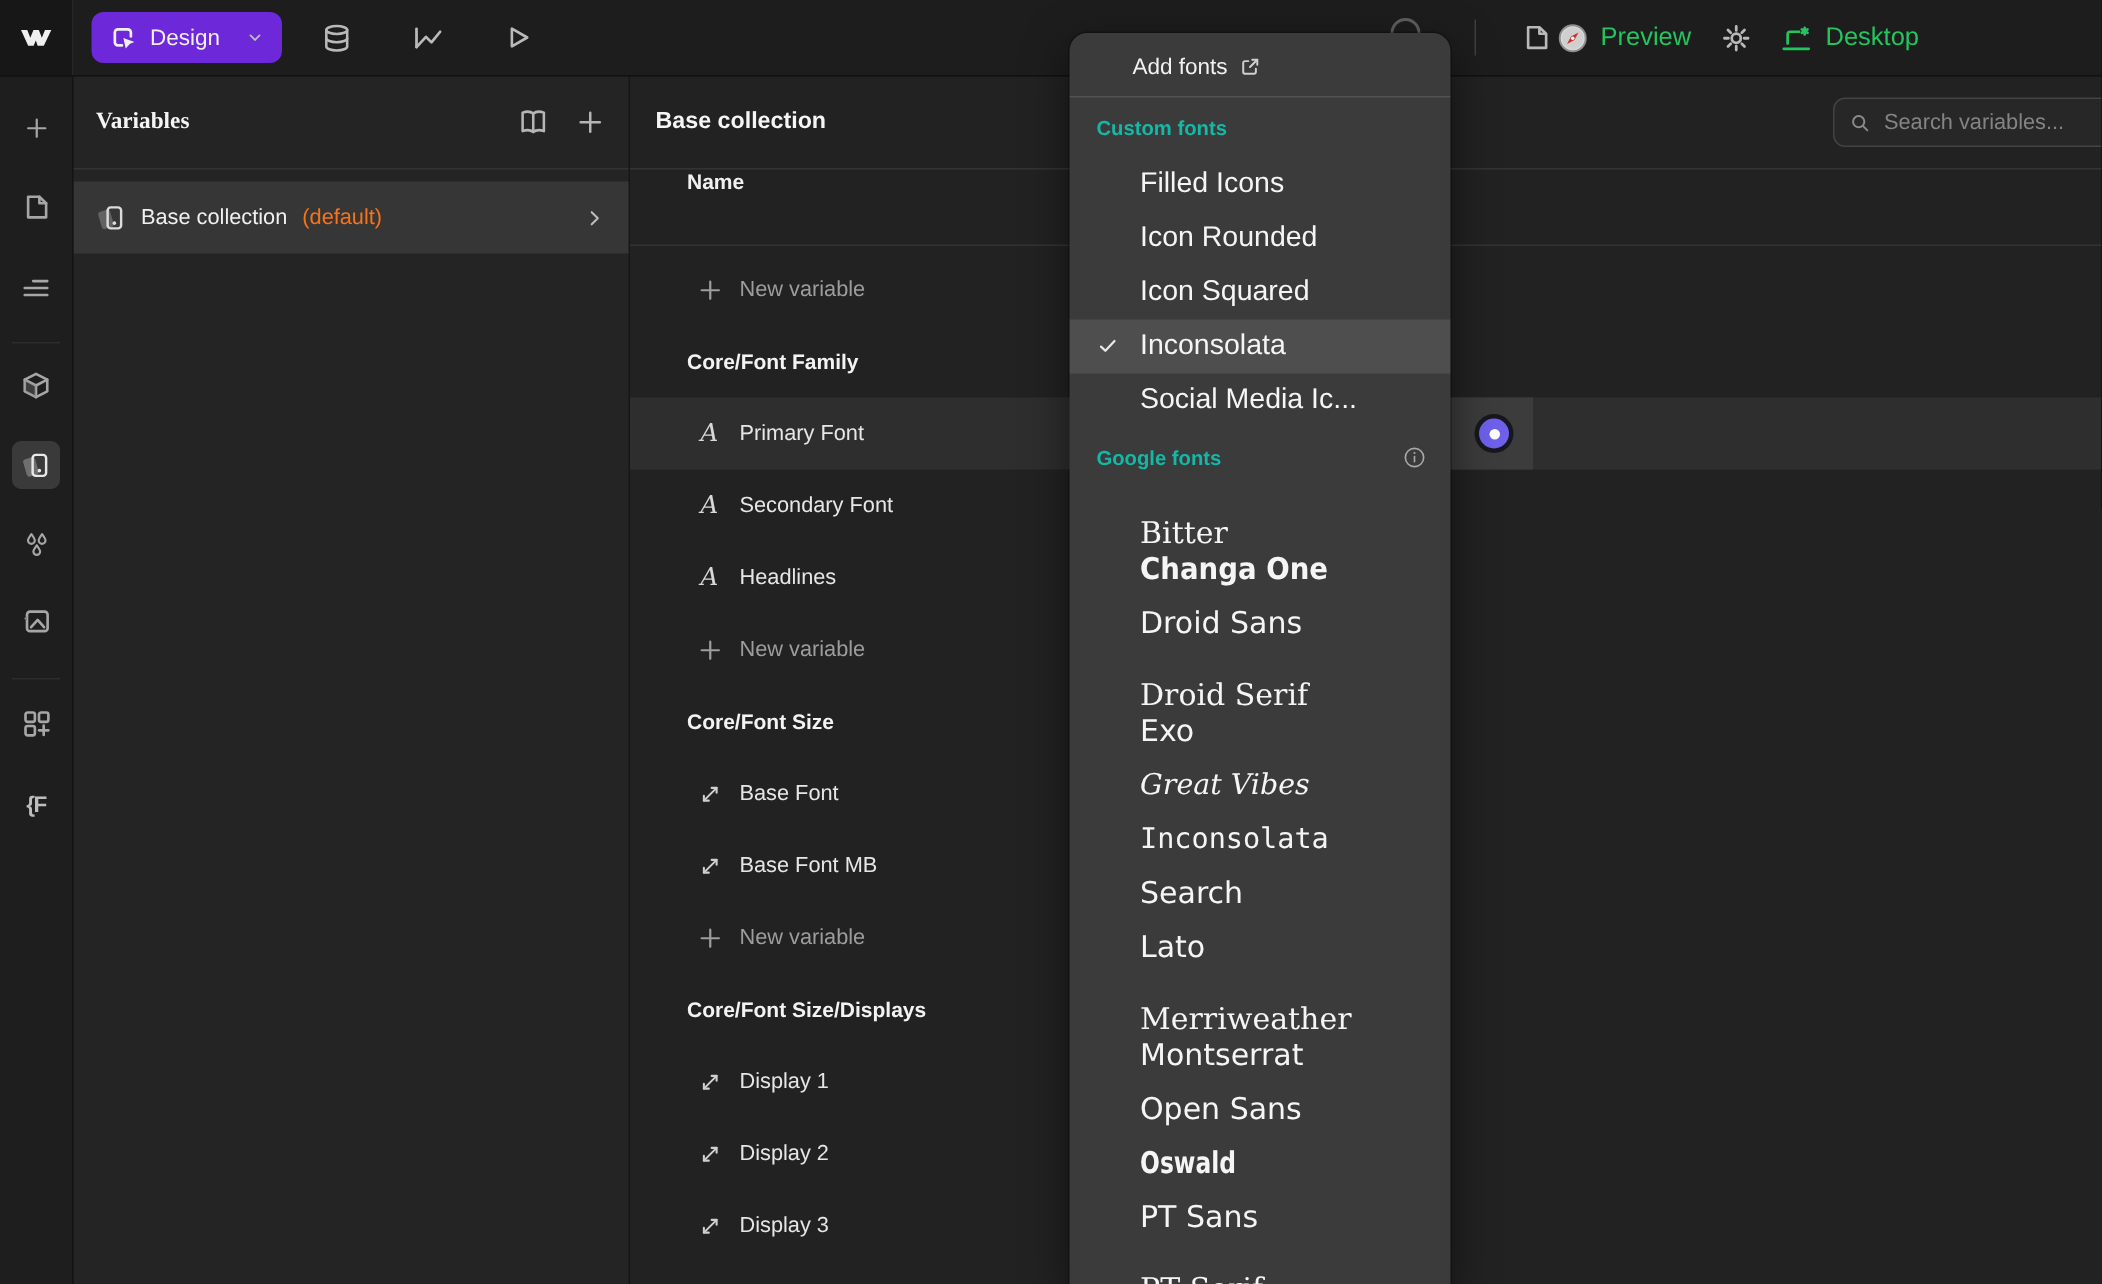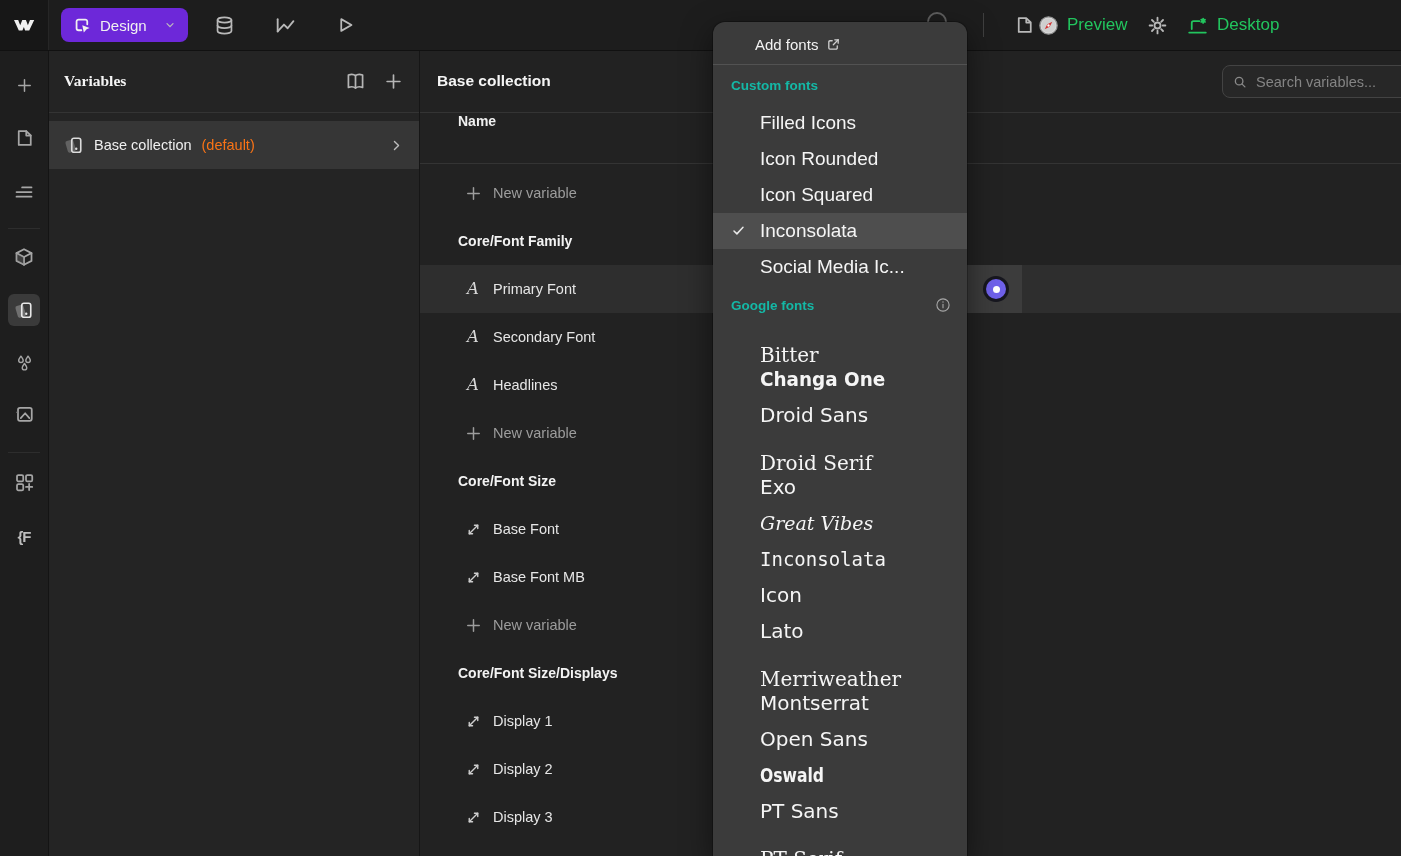--- a/index.html
+++ b/index.html
@@ -456,21 +456,21 @@
         <div class="dd-item google">
           <span class="fname ">Exo</span>
         </div>
         <div class="dd-item google">
           <span class="fname ff-script">Great Vibes</span>
         </div>
         <div class="dd-item google">
           <span class="fname ff-mono">Inconsolata</span>
         </div>
         <div class="dd-item google">
-          <span class="fname ">Icon</span>
+          <span class="fname ">Search</span>
         </div>
         <div class="dd-item google">
           <span class="fname ">Lato</span>
         </div>
         <div class="dd-item google">
           <span class="fname ff-serif">Merriweather</span>
         </div>
         <div class="dd-item google">
           <span class="fname ">Montserrat</span>
         </div>

